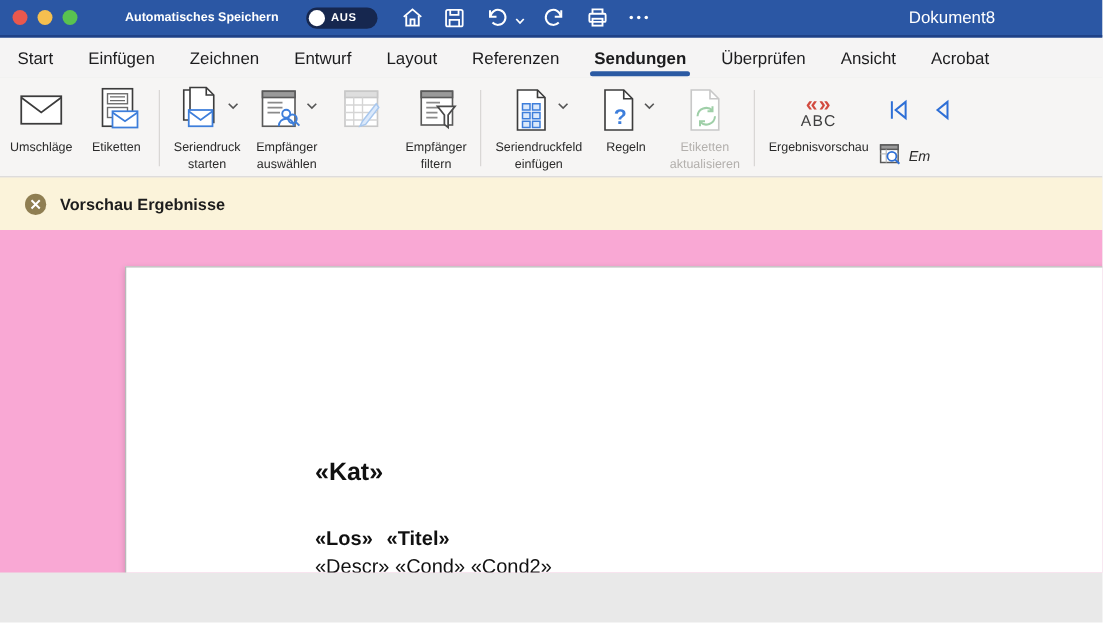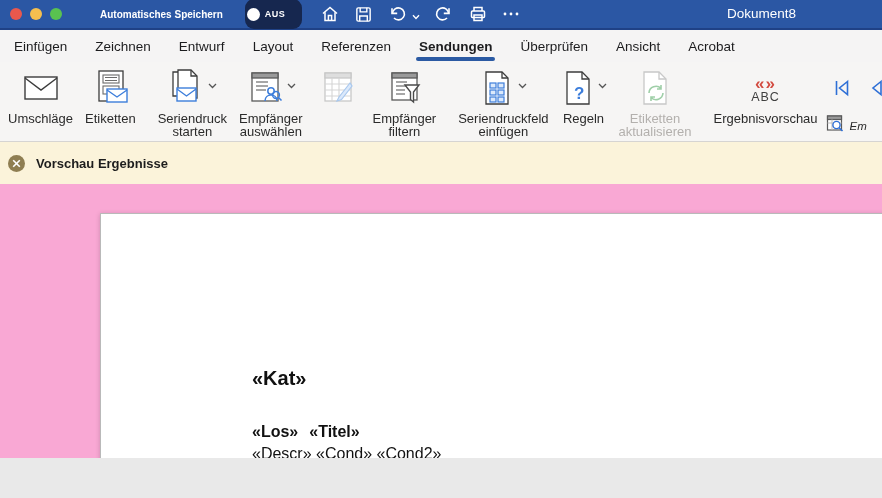--- a/index.html
+++ b/index.html
@@ -8,21 +8,21 @@
 
   
   .titlebar { height:30px; background:#2b57a4; border-bottom:2px solid #1f4186;
               display:flex; align-items:center; position:relative; color:#fff; }
   .traffic { display:flex; gap:8px; margin-left:10px; }
   .light { width:12px; height:12px; border-radius:50%; display:inline-block; }
   .light.red { background:#e9584d; }
   .light.yellow { background:#f5bf4f; }
   .light.green { background:#59c250; }
   .autosave-label { font-size:10px; font-weight:700; margin-left:38px; }
-  .toggle { margin-left:22px; width:57px; height:30px; background:#16274f; border-radius:9px;
+  .toggle { margin-left:22px; width:57px; height:17px; background:#16274f; border-radius:9px;
             display:flex; align-items:center; cursor:pointer; }
   .knob { width:13px; height:13px; background:#fff; border-radius:50%; margin-left:2px; }
   .toggle .state { font-size:9px; font-weight:700; letter-spacing:.5px; margin-left:5px; }
   .tb-icons { display:flex; align-items:center; gap:14px; margin-left:18px; }
   .tb-icons svg { display:block; }
   .tb-chev { margin-left:-9px; margin-top:6px; }
   .doc-title { position:absolute; left:727px; top:6px; font-size:13.5px; font-weight:400; }
 
   
   .tabbar { height:32px; background:#f5f4f4; display:flex; align-items:center; padding-left:0; }
@@ -33,33 +33,33 @@
                        height:4px; background:#2b5aa3; border-radius:2px; }
 
   
   .ribbon { height:80px; background:#f6f5f4; border-bottom:1px solid #d6d4d2;
             display:flex; align-items:stretch; padding:2px 2px 0 2px; overflow:hidden; }
   .rgroup { display:flex; }
   .rsep { width:1px; background:#d9d7d5; margin:8px 5px; }
   .rbtn { display:flex; flex-direction:column; align-items:center; padding:4px 6px 0 6px;
           cursor:pointer; min-width:58px; }
   .rbtn .icon-row { height:44px; display:flex; align-items:center; gap:3px; }
-  .rbtn .lbl { font-size:13px; line-height:13px; color:#2b2b2b; text-align:center; white-space:nowrap; }
+  .rbtn .lbl { font-size:10px; line-height:13px; color:#2b2b2b; text-align:center; white-space:nowrap; }
   .rbtn.disabled { cursor:default; }
   .rbtn.disabled .lbl { color:#b3b0ad; }
   .chev { margin-top:-12px; }
   .gicon { font-size:17px; font-weight:700; color:#d24b40; letter-spacing:1px; line-height:15px; text-align:center; }
   .abc { font-size:12.5px; color:#3f3f3f; letter-spacing:1px; text-align:center; line-height:13px; }
   .nav-cluster { display:flex; flex-direction:column; margin-left:2px; padding-top:8px; }
   .rec-nav { display:flex; gap:12px; align-items:center; height:36px; padding-left:6px; }
   .find-rec { display:flex; align-items:center; gap:5px; margin-top:6px; }
   .find-rec .lbl { font-size:11.5px; color:#2b2b2b; white-space:nowrap;font-style:italic; }
 
   
-  .notice { height:42px; background:#fbf3da; display:flex; align-items:center; padding-left:8px; }
+  .notice { height:42px; background:#fbf3da; display:flex; align-items:center; padding-left:20px; }
   .notice-icon { width:17px; height:17px; border-radius:50%; background:#8f7e52; display:flex;
                  align-items:center; justify-content:center; flex:0 0 auto; cursor:pointer; }
   .notice-title { font-size:13px; font-weight:700; color:#1d1d1d; margin-left:11px; white-space:nowrap; }
   .notice-msg { font-size:13px; color:#1d1d1d; margin-left:12px; white-space:nowrap; }
 
   
   .canvas { position:relative; height:274px; background:#f9a8d4; overflow:hidden; }
   .page { position:absolute; left:100px; top:29px; width:800px; height:420px; background:#fff;
           border:1px solid #b9b9b9; box-shadow:0 1px 5px rgba(0,0,0,.18); }
   .fld-kat { position:absolute; left:151px; top:153px; font-size:20px; font-weight:700; color:#111; }
@@ -128,20 +128,21 @@
         <circle cx="3" cy="9" r="1.4"></circle>
           <circle cx="9" cy="9" r="1.4"></circle>
           <circle cx="15" cy="9" r="1.4"></circle>
       </svg>
     </span>
   </div>
   <span class="doc-title">Dokument8</span>
 </div>
 
 <div class="tabbar">
+  <div class="tab">Start</div>
   <div class="tab">Einfügen</div>
   <div class="tab">Zeichnen</div>
   <div class="tab">Entwurf</div>
   <div class="tab">Layout</div>
   <div class="tab">Referenzen</div>
   <div class="tab active">Sendungen</div>
   <div class="tab">Überprüfen</div>
   <div class="tab">Ansicht</div>
   <div class="tab">Acrobat</div>
 </div>

